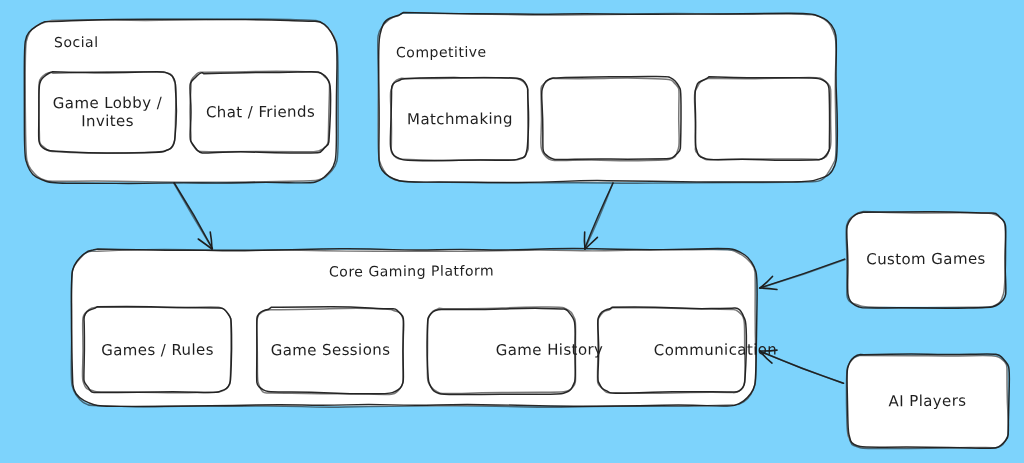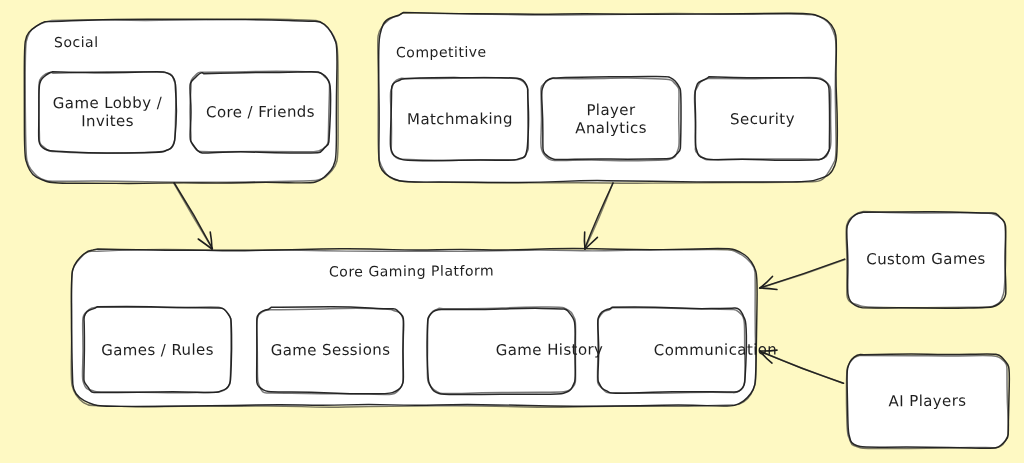--- a/index.html
+++ b/index.html
@@ -8,21 +8,21 @@
     padding: 0;
     background: #ffffff;
   }
   body {
     font-family: "DejaVu Sans", sans-serif;
   }
   #canvas {
     position: relative;
     width: 1024px;
     height: 463px;
-    background: #fef9c3;
+    background: #7dd3fc;
     overflow: hidden;
   }
   #sketch-layer {
     position: absolute;
     left: 0;
     top: 0;
     width: 1024px;
     height: 463px;
   }
   .node-label {
@@ -152,29 +152,26 @@
         <path d="M 843.59 383.33 Q 800.97 368.83 760.29 351.39" fill="none" stroke="#1e1e1e" stroke-width="1.5" stroke-linecap="round" opacity="0.95"></path>
         <path d="M 842.97 383.23 Q 800.25 368.37 759.89 351.27" fill="none" stroke="#1e1e1e" stroke-width="1.5" stroke-linecap="round" opacity="0.55"></path>
         <path d="M 760.00 351.00 Q 768.35 351.30 776.98 350.12" fill="none" stroke="#1e1e1e" stroke-width="1.6" stroke-linecap="round"></path>
         <path d="M 760.00 351.00 Q 764.93 357.52 771.99 363.05" fill="none" stroke="#1e1e1e" stroke-width="1.6" stroke-linecap="round"></path>
       </g>
     </svg>
 <div class="group-title" style="left: 54px; top: 34px;">Social</div>
     <div class="node-label" style="left: 39px; top: 72px; width: 137px; height: 80px;">Game Lobby /
 Invites</div>
     <div class="hit" style="left: 39px; top: 72px; width: 137px; height: 80px;"></div>
-    <div class="node-label" style="left: 191px; top: 72px; width: 139px; height: 80px;">Core / Friends</div>
+    <div class="node-label" style="left: 191px; top: 72px; width: 139px; height: 80px;">Chat / Friends</div>
     <div class="hit" style="left: 191px; top: 72px; width: 139px; height: 80px;"></div>
     <div class="group-title" style="left: 396px; top: 44px;">Competitive</div>
     <div class="node-label" style="left: 391px; top: 78px; width: 138px; height: 82px;">Matchmaking</div>
     <div class="hit" style="left: 391px; top: 78px; width: 138px; height: 82px;"></div>
-    <div class="node-label" style="left: 542px; top: 78px; width: 138px; height: 82px;">Player
-Analytics</div>
     <div class="hit" style="left: 542px; top: 78px; width: 138px; height: 82px;"></div>
-    <div class="node-label" style="left: 695px; top: 78px; width: 135px; height: 82px;">Security</div>
     <div class="hit" style="left: 695px; top: 78px; width: 135px; height: 82px;"></div>
     <div class="group-title" style="left: 329px; top: 263px;">Core Gaming Platform</div>
     <div class="node-label" style="left: 84px; top: 308px; width: 147px; height: 85px;">Games / Rules</div>
     <div class="hit" style="left: 84px; top: 308px; width: 147px; height: 85px;"></div>
     <div class="node-label" style="left: 257px; top: 308px; width: 147px; height: 85px;">Game Sessions</div>
     <div class="hit" style="left: 257px; top: 308px; width: 147px; height: 85px;"></div>
     <div class="node-label" style="left: 428px; top: 308px; width: 147px; height: 85px; padding-left: 48px;">Game History</div>
     <div class="hit" style="left: 428px; top: 308px; width: 147px; height: 85px;"></div>
     <div class="node-label" style="left: 598px; top: 308px; width: 147px; height: 85px; padding-left: 44px;">Communication</div>
     <div class="hit" style="left: 598px; top: 308px; width: 147px; height: 85px;"></div>

